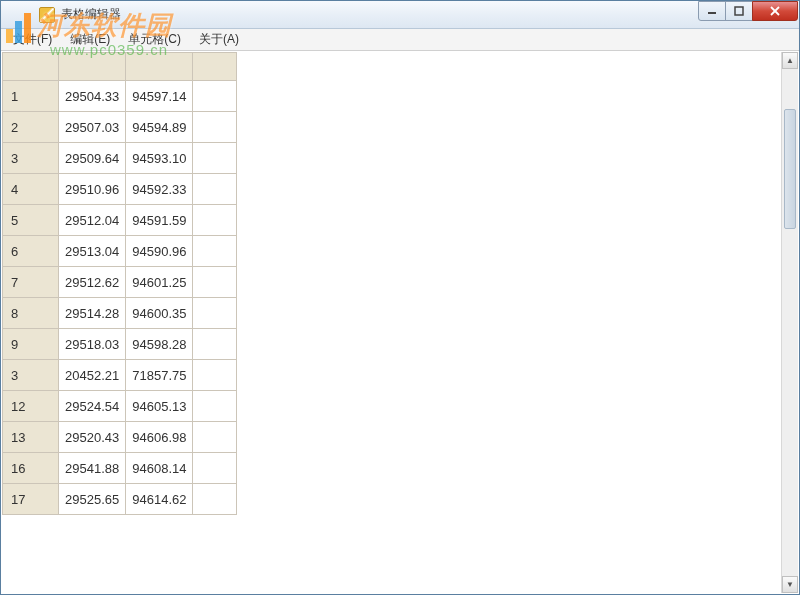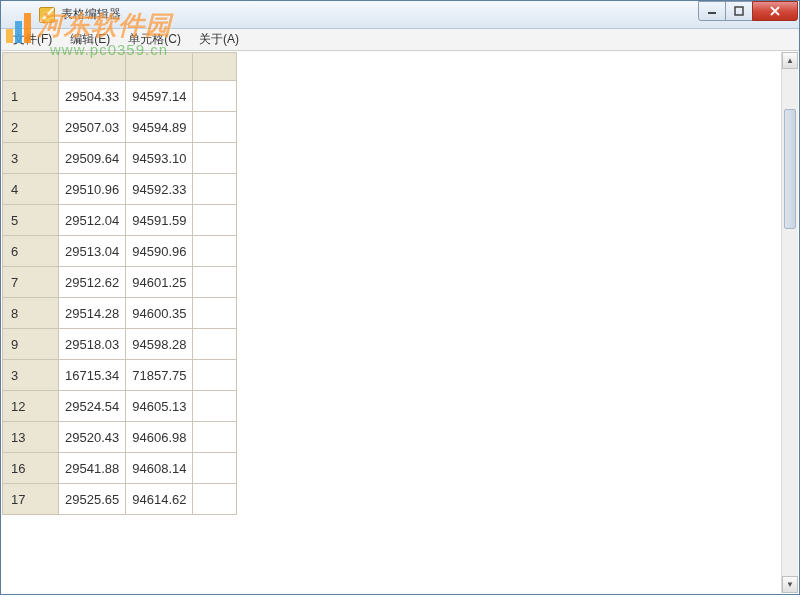--- a/index.html
+++ b/index.html
@@ -292,21 +292,21 @@
             <td class="col-c"></td>
           </tr>
           <tr>
             <td class="rowhdr">9</td>
             <td class="col-a">29518.03</td>
             <td class="col-b">94598.28</td>
             <td class="col-c"></td>
           </tr>
           <tr>
             <td class="rowhdr">3</td>
-            <td class="col-a">16715.34</td>
+            <td class="col-a">20452.21</td>
             <td class="col-b">71857.75</td>
             <td class="col-c"></td>
           </tr>
           <tr>
             <td class="rowhdr">12</td>
             <td class="col-a">29524.54</td>
             <td class="col-b">94605.13</td>
             <td class="col-c"></td>
           </tr>
           <tr>

